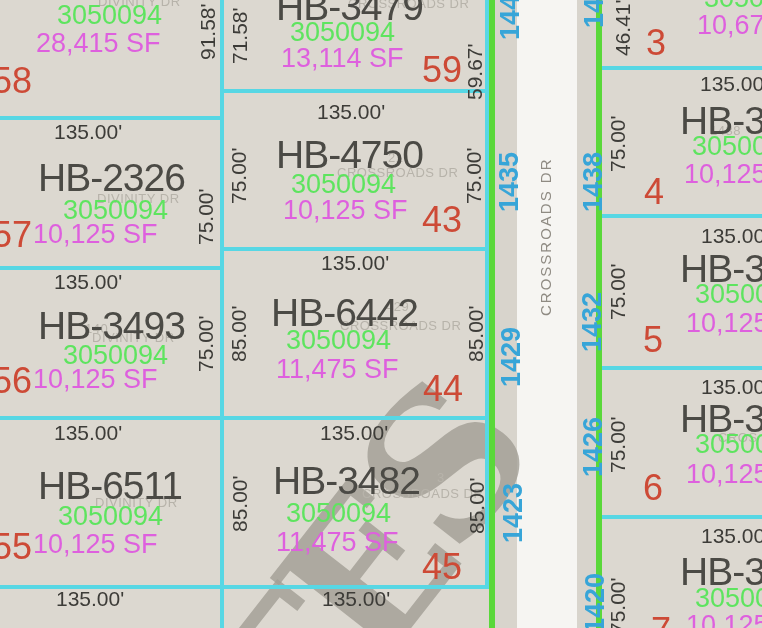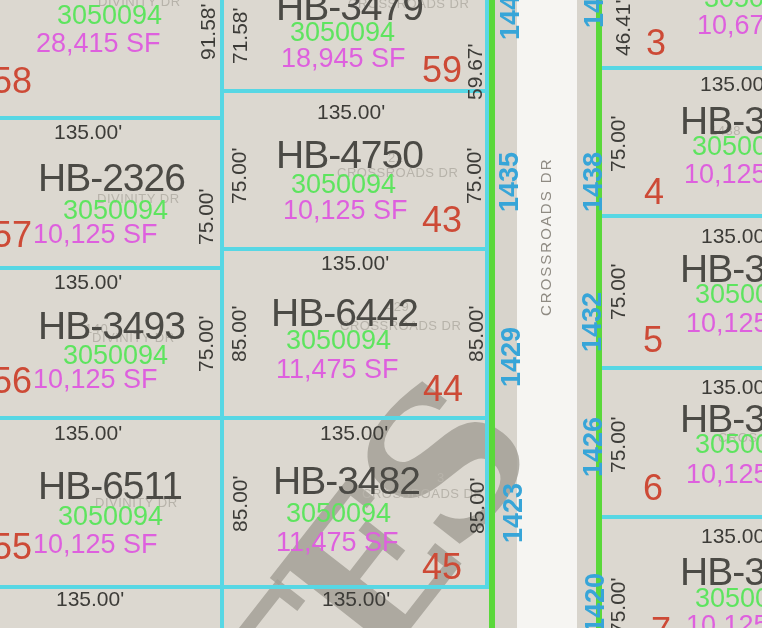--- a/index.html
+++ b/index.html
@@ -111,21 +111,21 @@
 <div class="abs dim" style="left:54px;top:422px">135.00'</div>
 <div class="abs pid" style="left:38px;top:466px">HB-6511</div>
 <div class="abs apn" style="left:58px;top:502px">3050094</div>
 <div class="abs sf" style="left:33px;top:530px">10,125 SF</div>
 <div class="abs lot" style="left:-8px;top:528px">55</div>
 
 <div class="abs dim" style="left:56px;top:588px">135.00'</div>
 
 <div class="abs pid" style="left:276px;top:-13px">HB-3479</div>
 <div class="abs apn" style="left:290px;top:18px">3050094</div>
-<div class="abs sf" style="left:281px;top:44px">18,945 SF</div>
+<div class="abs sf" style="left:281px;top:44px">13,114 SF</div>
 <div class="abs lot" style="left:422px;top:51px">59</div>
 <div class="abs v dim" style="left:229px;top:64px">71.58'</div>
 <div class="abs v dim" style="left:464px;top:100px">59.67'</div>
 
 <div class="abs dim" style="left:317px;top:101px">135.00'</div>
 <div class="abs pid" style="left:276px;top:135px">HB-4750</div>
 <div class="abs apn" style="left:291px;top:170px">3050094</div>
 <div class="abs sf" style="left:283px;top:196px">10,125 SF</div>
 <div class="abs lot" style="left:422px;top:201px">43</div>
 <div class="abs v dim" style="left:228px;top:204px">75.00'</div>

